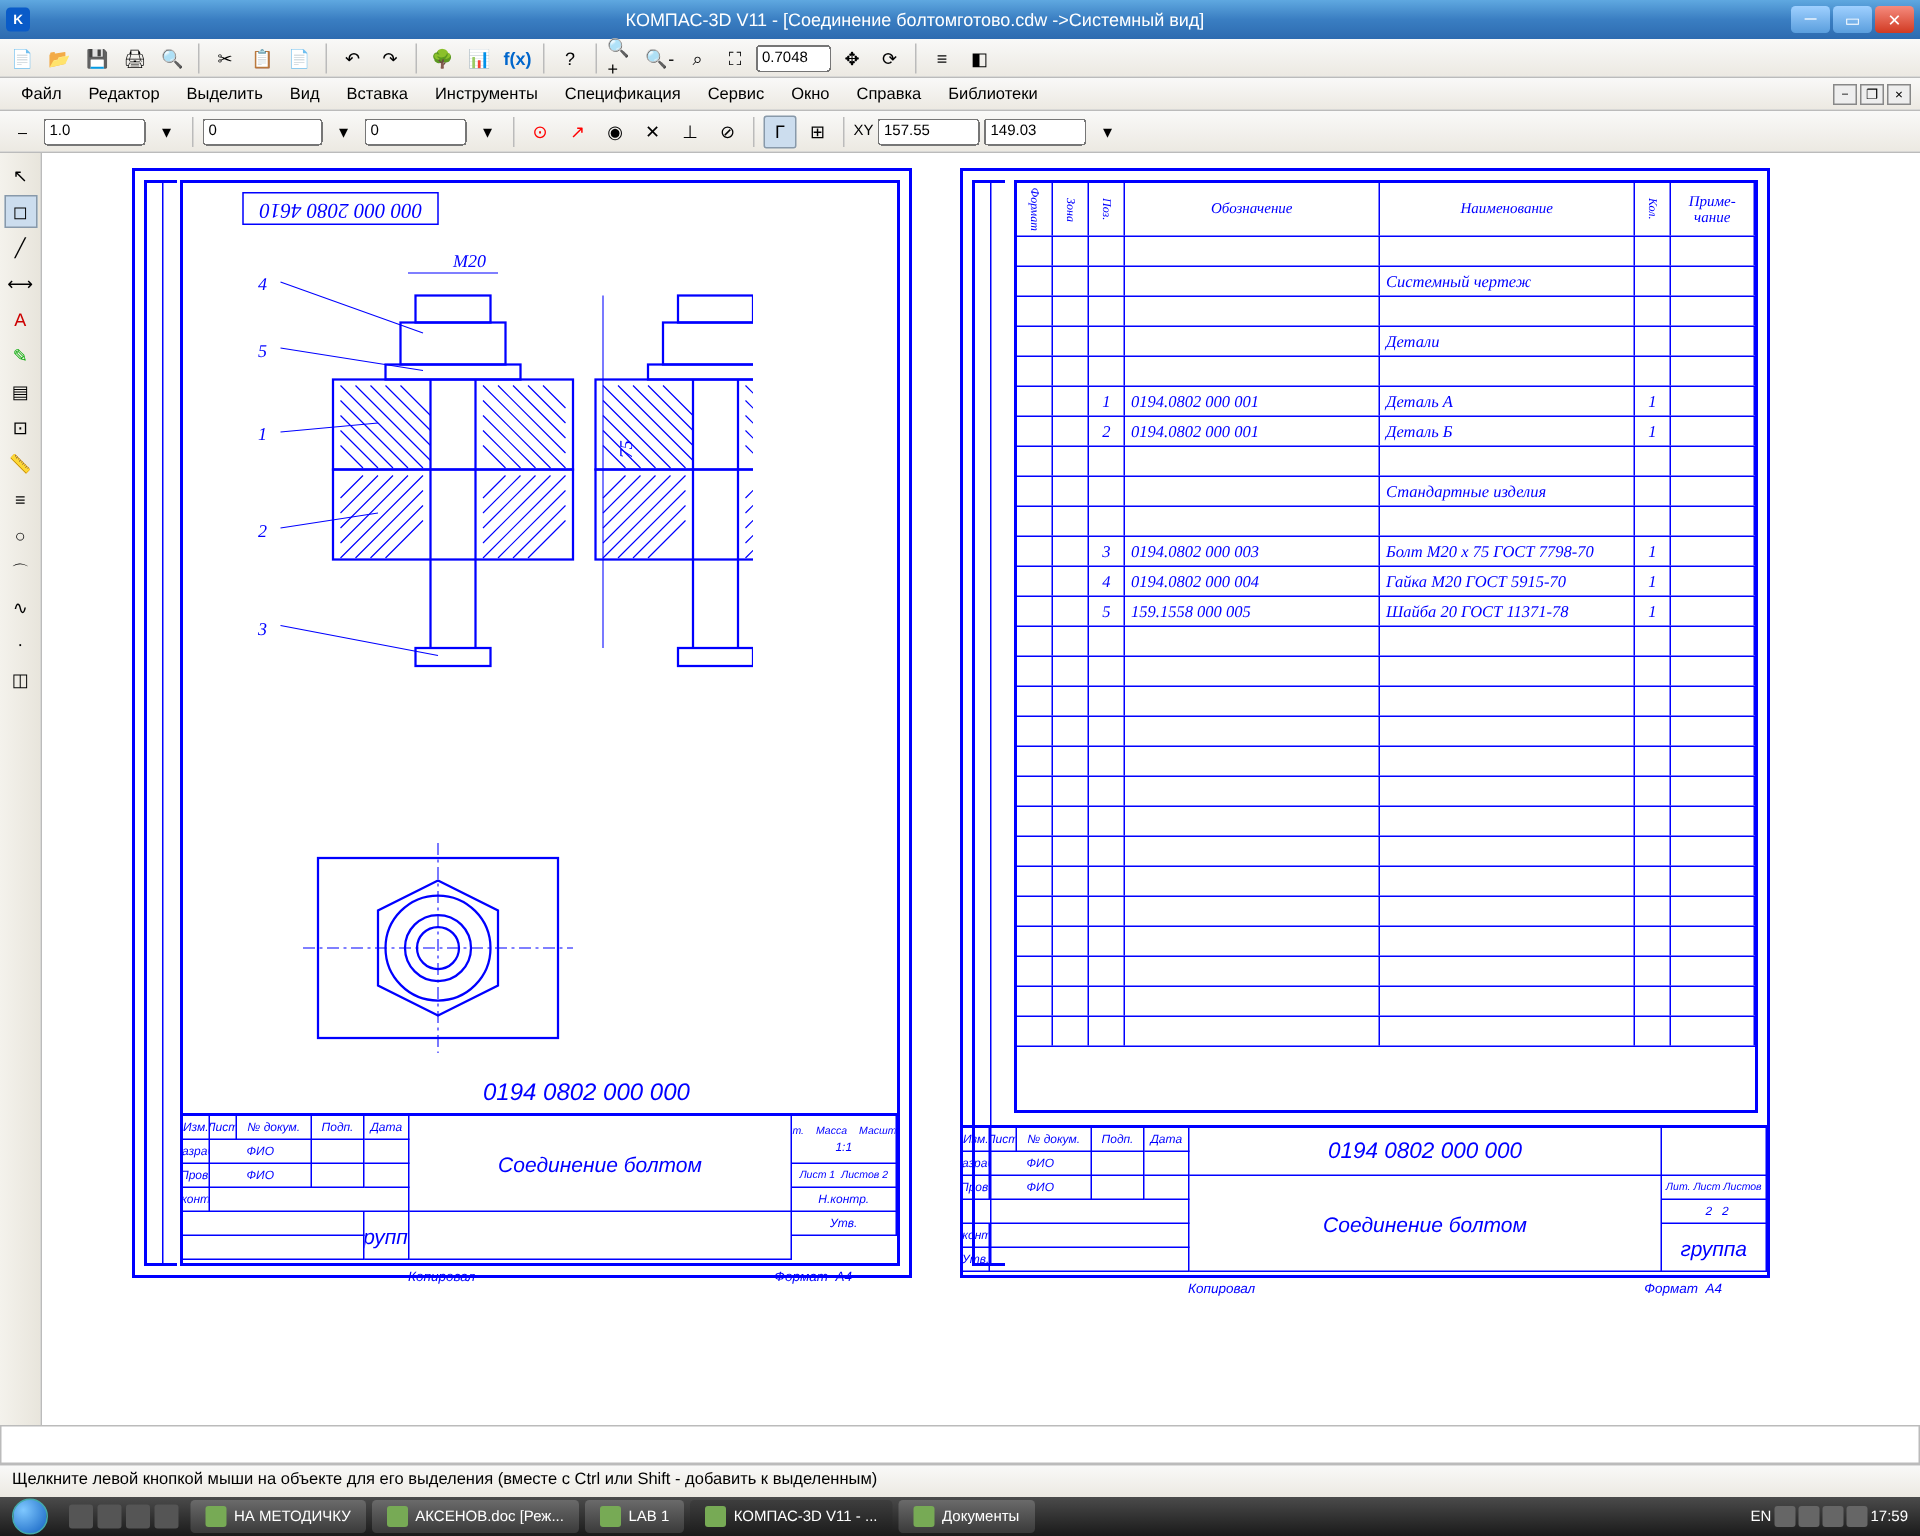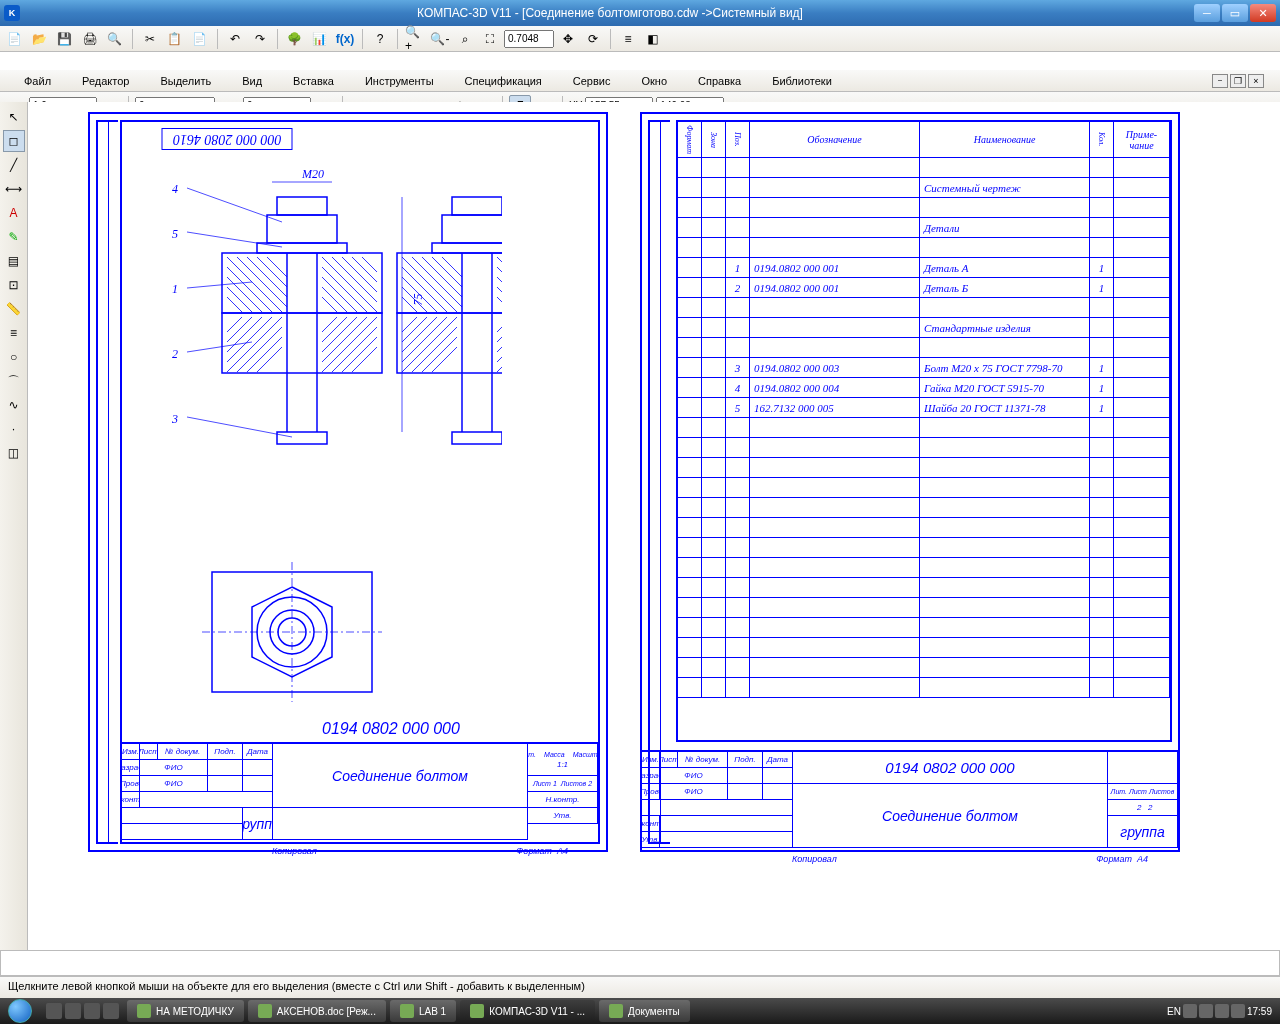--- a/index.html
+++ b/index.html
@@ -8,21 +8,21 @@
 .titlebar .icon { width:16px; height:16px; background:#0a5bc8; border-radius:3px; margin-right:6px; display:inline-flex; align-items:center; justify-content:center; font-size:9px; font-weight:bold; }
 .titlebar .title { flex:1; font-size:12px;text-align:center; }
 .win-btns { display:flex; gap:2px; }
 .win-btns span { width:26px; height:18px; border-radius:3px; display:flex; align-items:center; justify-content:center; font-size:11px; cursor:pointer; }
 .win-min,.win-max { background:linear-gradient(#9fd0ff,#5a9edd); }
 .win-close { background:linear-gradient(#f58b7e,#d13a22); }
 .toolbar1 { height:26px; background:linear-gradient(#f9f9f8,#ece9e2); border-bottom:1px solid #bbb; display:flex; align-items:center; padding:0 4px; gap:3px; }
 .tbtn { width:22px; height:22px; display:flex; align-items:center; justify-content:center; border:1px solid transparent; border-radius:2px; cursor:pointer; font-size:12px; }
 .sep { width:1px; height:20px; background:#bbb; margin:0 3px; }
 .zoom-input { width:50px; height:18px; font-size:10px; padding:0 2px; }
-.menubar { height:22px; background:linear-gradient(#f9f9f8,#ece9e2); border-bottom:1px solid #bbb; display:flex; align-items:center; padding:0 16px; gap:15px;margin-top:18px; }
+.menubar { height:22px; background:linear-gradient(#f9f9f8,#ece9e2); border-bottom:1px solid #bbb; display:flex; align-items:center; padding:0 6px; gap:2px; }
 .menu-item { padding:2px 8px; cursor:pointer; }
 .mdi-btns { margin-left:auto; display:flex; gap:2px; }
 .mdi-btns span { width:16px; height:14px; border:1px solid #888; background:#eee; font-size:9px; display:flex; align-items:center; justify-content:center; cursor:pointer; }
 .toolbar2 { height:28px; background:linear-gradient(#f9f9f8,#ece9e2); border-bottom:1px solid #bbb; display:flex; align-items:center; padding:0 4px; gap:3px; }
 .nbox { width:68px; height:18px; font-size:10px; padding:0 2px; }
 .workspace { position:absolute; top:102px; bottom:74px; left:0; right:0; display:flex; }
 .left-tools { width:28px; background:linear-gradient(90deg,#f4f2ec,#e8e5dc); border-right:1px solid #bbb; display:flex; flex-direction:column; align-items:center; padding-top:4px; gap:2px; }
 .ltbtn { width:22px; height:22px; display:flex; align-items:center; justify-content:center; cursor:pointer; font-size:12px; border:1px solid transparent; }
 .canvas { flex:1; background:#fff; position:relative; overflow:hidden; }
 .drawing { position:absolute; left:60px; top:10px; right:20px; bottom:10px; background:#fff; }
@@ -405,21 +405,21 @@
                 <div class="spec-c ctr">4</div>
                 <div class="spec-c">0194.0802 000 004</div>
                 <div class="spec-c">Гайка М20 ГОСТ 5915-70</div>
                 <div class="spec-c ctr">1</div>
                 <div class="spec-c"></div>
               </div>
               <div class="spec-row">
                 <div class="spec-c"></div>
                 <div class="spec-c"></div>
                 <div class="spec-c ctr">5</div>
-                <div class="spec-c">162.7132 000 005</div>
+                <div class="spec-c">159.1558 000 005</div>
                 <div class="spec-c">Шайба 20 ГОСТ 11371-78</div>
                 <div class="spec-c ctr">1</div>
                 <div class="spec-c"></div>
               </div>
               <div class="spec-row">
                 <div class="spec-c"></div>
                 <div class="spec-c"></div>
                 <div class="spec-c ctr"></div>
                 <div class="spec-c"></div>
                 <div class="spec-c"></div>

